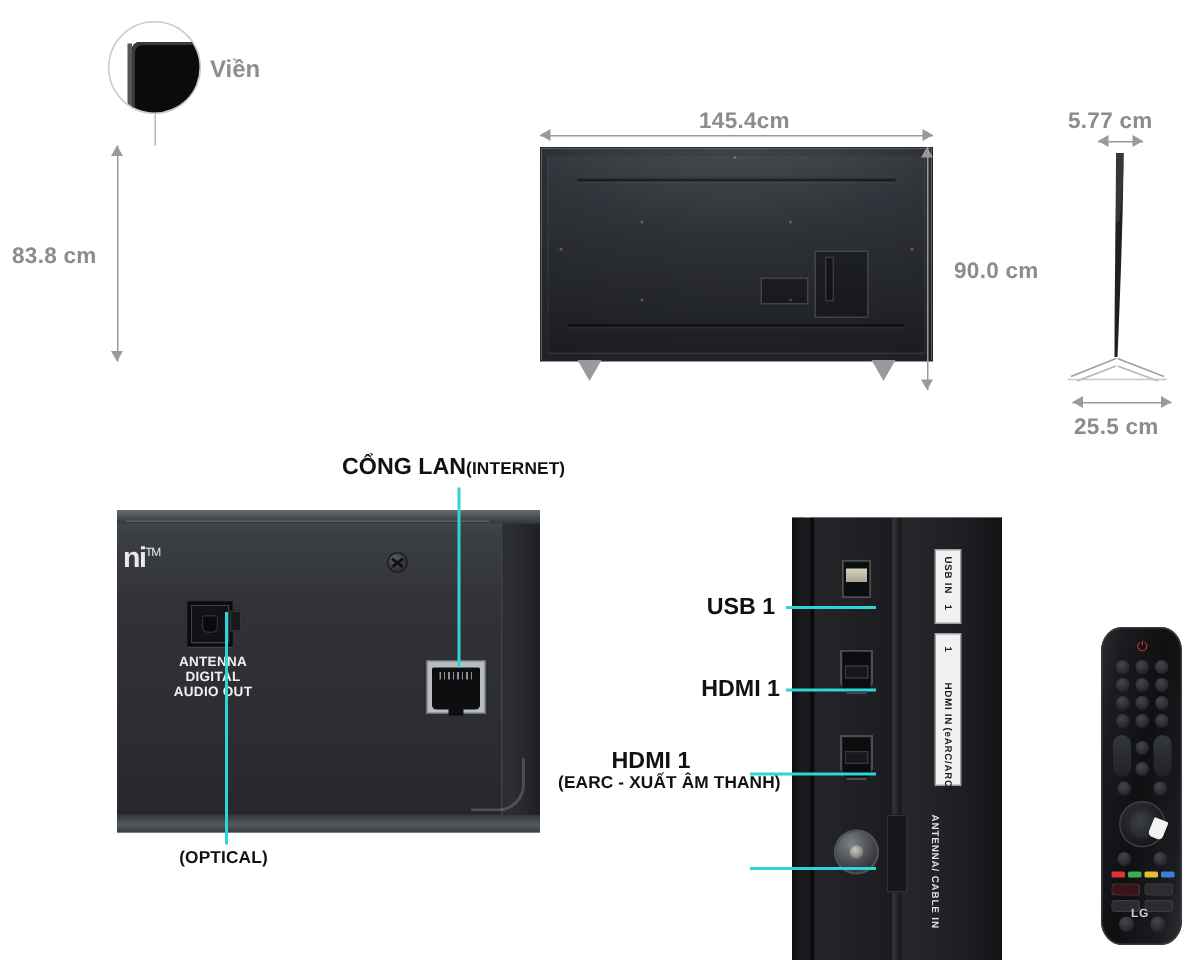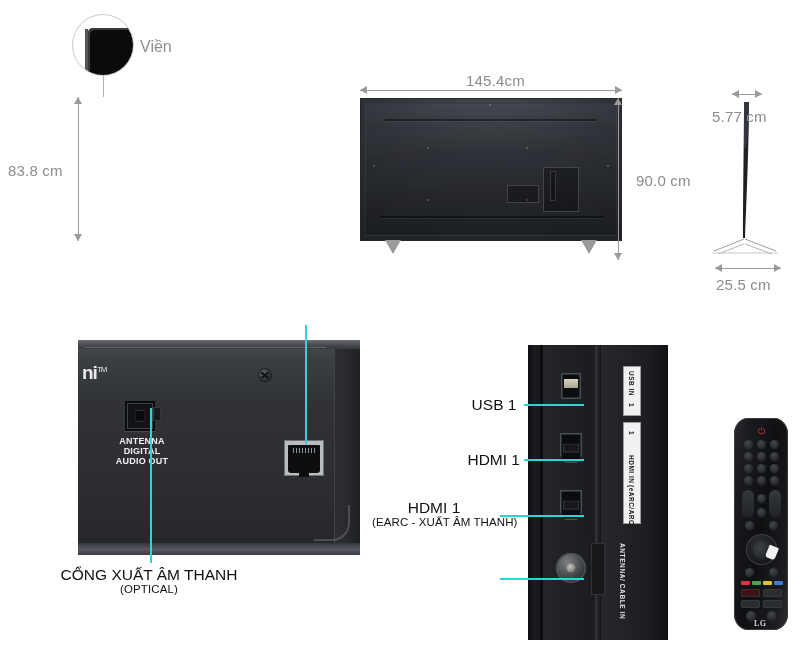--- a/index.html
+++ b/index.html
@@ -5,21 +5,21 @@
   * { box-sizing: border-box; }
   html, body {
     margin: 0; padding: 0;
     width: 800px; height: 650px;
     background: #ffffff;
     font-family: "Liberation Sans", sans-serif;
     overflow: hidden;
   }
   #root { position: relative; width: 800px; height: 650px; background:#fff; }
 
-  .abs { position: absolute; }
+  .abs { position: absolute; font-weight: bold; }
 
   
   .dim-label {
     color: #8c8c8c;
     font-size: 15px;
     white-space: nowrap;
     letter-spacing: .2px;
   }
   .callout {
     color: #111;
@@ -362,21 +362,21 @@
       <line x1="45" y1="148" x2="72" y2="158" stroke="#b5b5b5" stroke-width="1"></line>
       <line x1="12" y1="157" x2="78" y2="157" stroke="#c8c8c8" stroke-width="1"></line>
     </svg>
   </div>
 
   <div class="abs" style="left:732px; top:90px; width:30px; height:10px;">
     <div class="hline abs" style="left:0; top:4px; width:30px;"></div>
     <div class="arw arw-l" style="left:0; top:0;"></div>
     <div class="arw arw-r" style="left:23px; top:0;"></div>
   </div>
-  <div class="dim-label abs" style="left:712px; top:72px;margin-top:36px;">5.77 cm</div>
+  <div class="dim-label abs" style="left:712px; top:72px;">5.77 cm</div>
 
   <div class="abs" style="left:715px; top:264px; width:66px; height:10px;">
     <div class="hline abs" style="left:0; top:4px; width:66px;"></div>
     <div class="arw arw-l" style="left:0; top:0;"></div>
     <div class="arw arw-r" style="left:59px; top:0;"></div>
   </div>
   <div class="dim-label abs" style="left:716px; top:276px;">25.5 cm</div>
 
   <div class="photo-left" style="left:78px; top:340px; width:282px; height:215px;">
     <div class="pl-topbar"></div>
@@ -403,24 +403,26 @@
     <div class="lan-label" style="left:213px; top:86px;">LAN</div>
     <div class="lan-port" style="left:206px; top:100px; width:40px; height:36px;">
       <div class="lan-inner">
         <div class="lan-pins"></div>
       </div>
       <div class="lan-notch"></div>
     </div>
   </div>
 
   <div class="lead-v" style="left:305px; top:325px; height:120px; background:#2fd4d4;"></div>
+  <div class="callout abs" style="left:228px; top:303px;">
+    <span>CỔNG LAN</span><span class="sub">(INTERNET)</span>
+  </div>
 
   <div class="lead-v" style="left:150px; top:408px; height:155px; background:#2fd4d4;"></div>
   <div class="callout abs" style="left:48px; top:566px; width:202px;">
-    <div>CỔNG XUẤT ÂM THANH</div>
     <div class="sub">(OPTICAL)</div>
   </div>
 
   <div class="photo-right" style="left:528px; top:345px; width:140px; height:295px;">
     <div class="pr-strip" style="left:0; width:8px; background:linear-gradient(90deg,#0e0f11,#1c1e21);"></div>
     <div class="pr-strip" style="left:12px; width:3px; background:#0a0b0c;"></div>
     <div class="pr-strip" style="left:15px; width:52px; background:linear-gradient(90deg,#232528,#1a1c1f);"></div>
     <div class="pr-strip" style="left:67px; width:6px; background:linear-gradient(90deg,#35373b,#131416);"></div>
     <div class="pr-strip" style="left:73px; right:0; background:linear-gradient(90deg,#26282b,#1b1d20 70%,#111214);"></div>
 
@@ -512,16 +514,16 @@
     <div class="r-color" style="left:40px; top:163px; width:9px; background:#3a7fd5;"></div>
 
     <div class="r-app" style="left:7px; top:171px; width:19px; height:8px; background:#3a1416;"></div>
     <div class="r-app" style="left:29px; top:171px; width:19px; height:8px;"></div>
     <div class="r-app" style="left:7px; top:182px; width:19px; height:8px;"></div>
     <div class="r-app" style="left:29px; top:182px; width:19px; height:8px;"></div>
 
     <div class="r-btn" style="left:12px; top:193px; width:10px; height:10px;"></div>
     <div class="r-btn" style="left:33px; top:193px; width:10px; height:10px;"></div>
 
-    <div class="r-lg" style="left:20px; bottom:2px;font-family:Liberation Serif, serif;">LG</div>
+    <div class="r-lg" style="left:20px; bottom:17px;">LG</div>
   </div>
 
 </div>
 
 </body></html>

